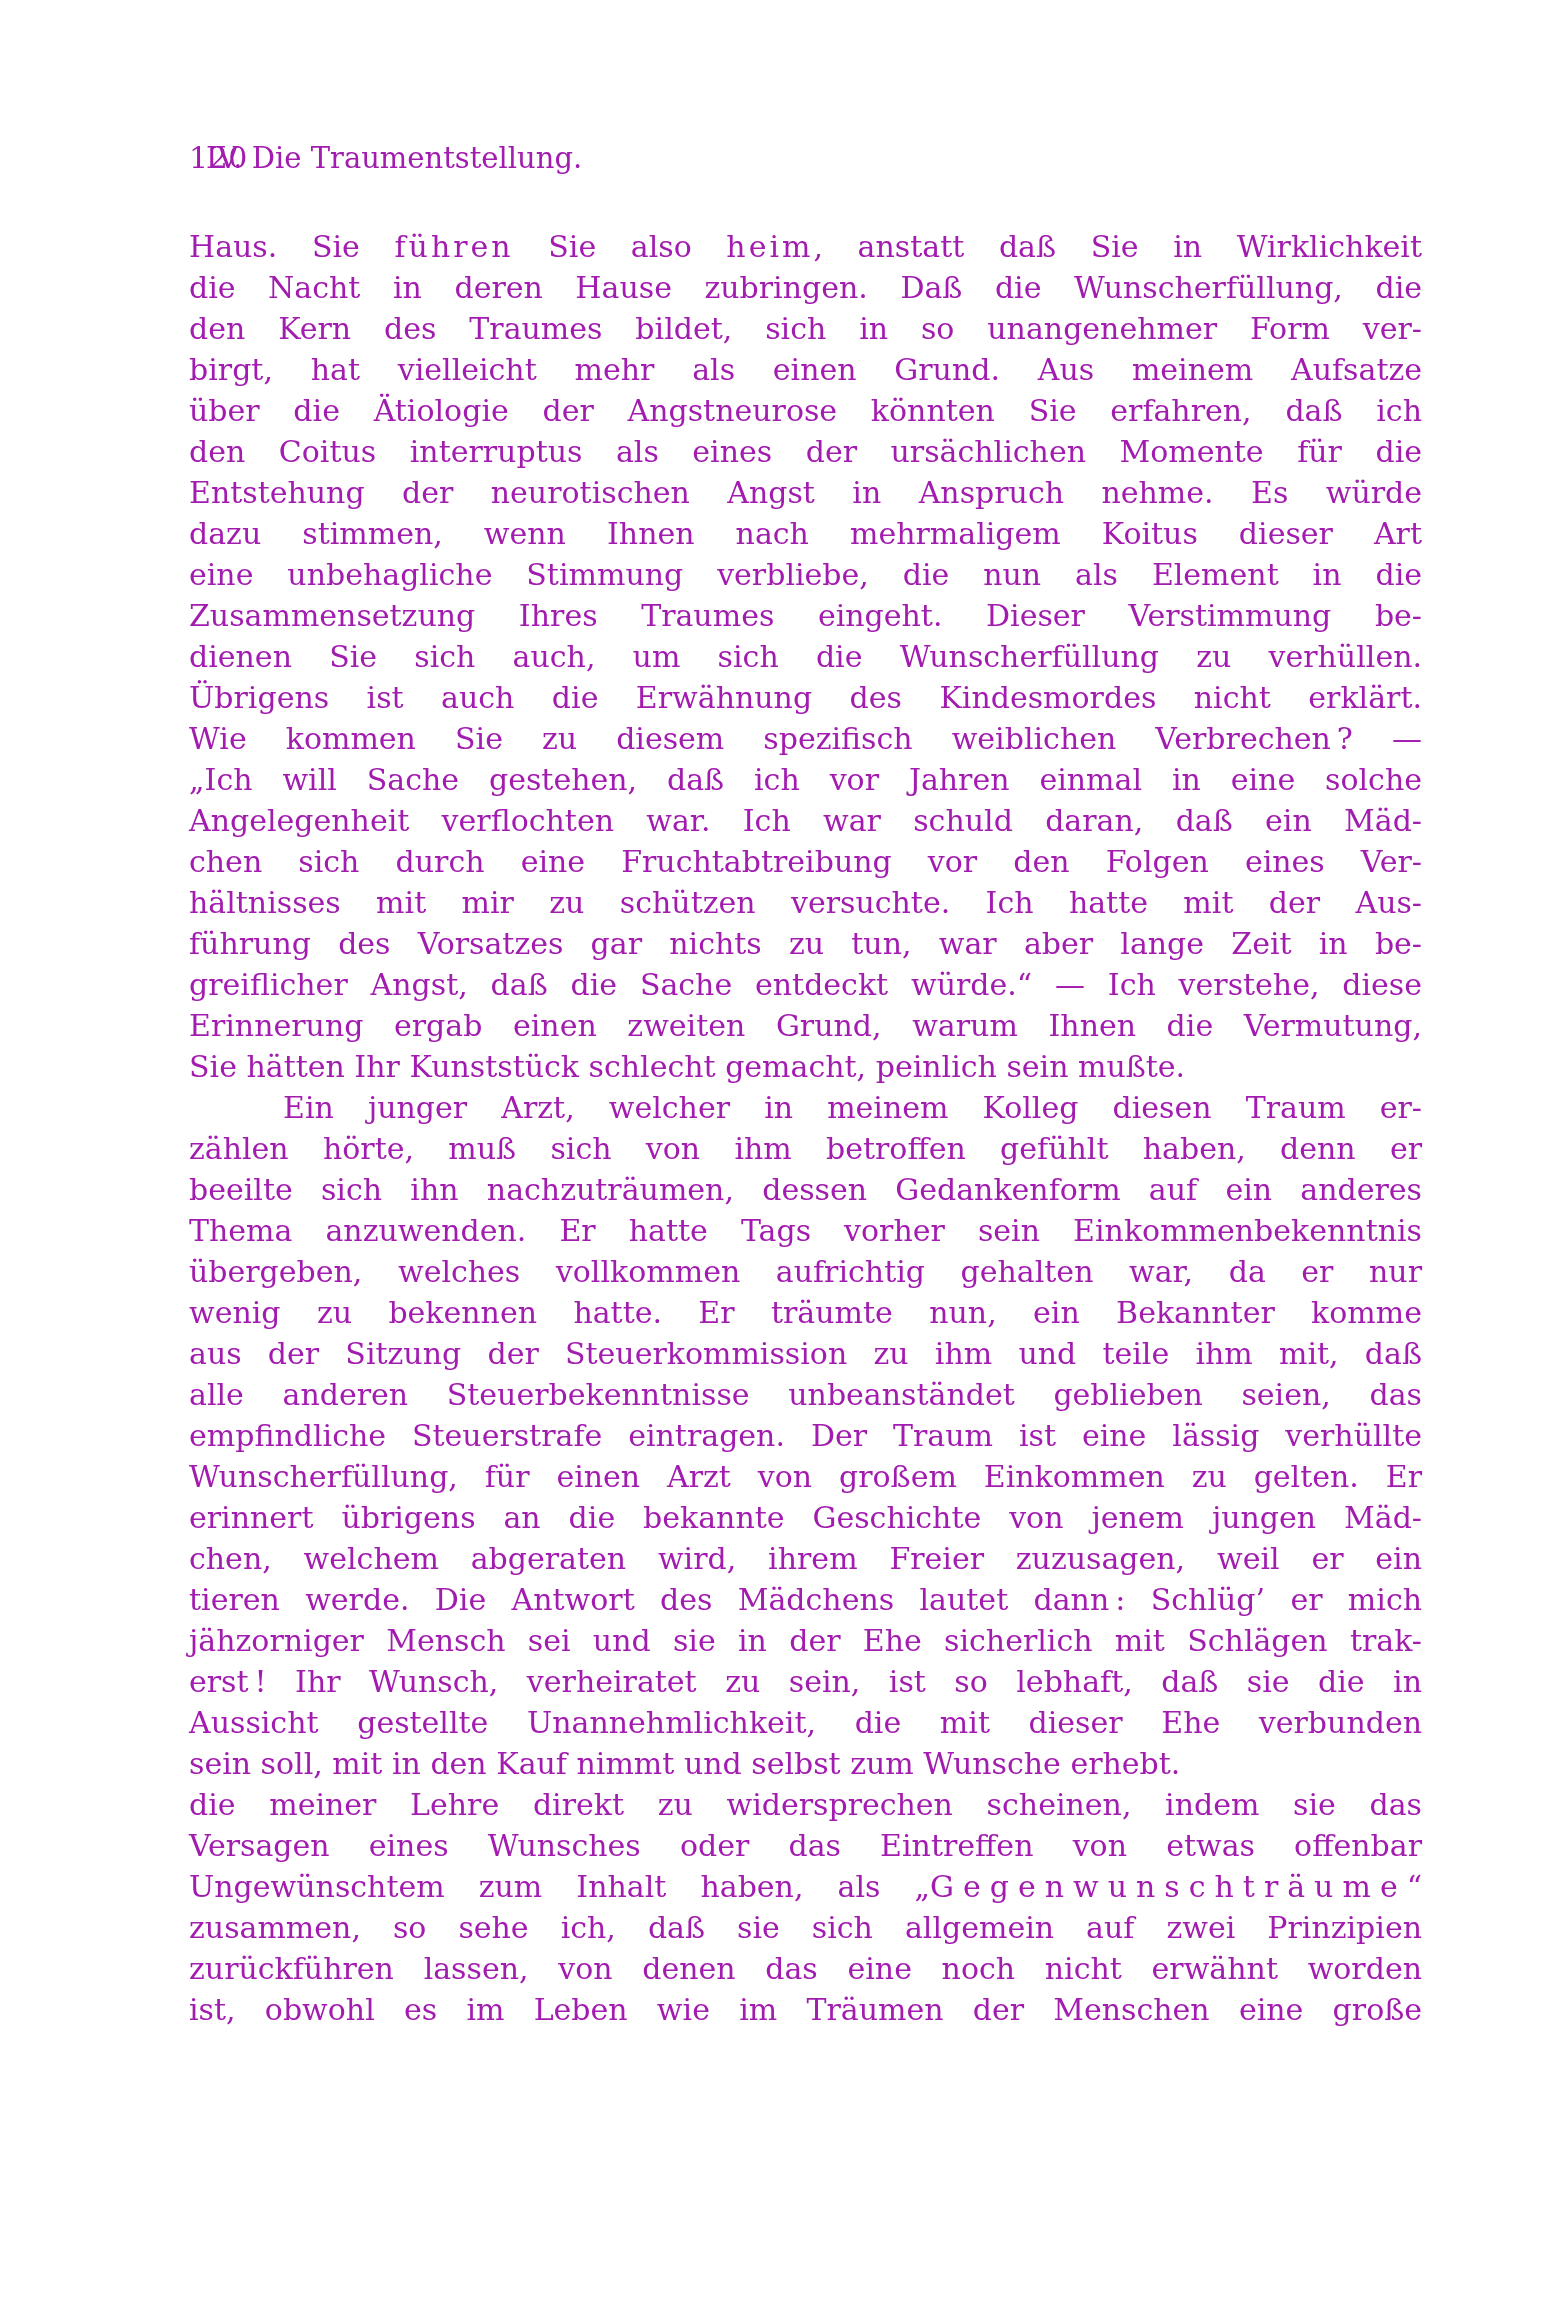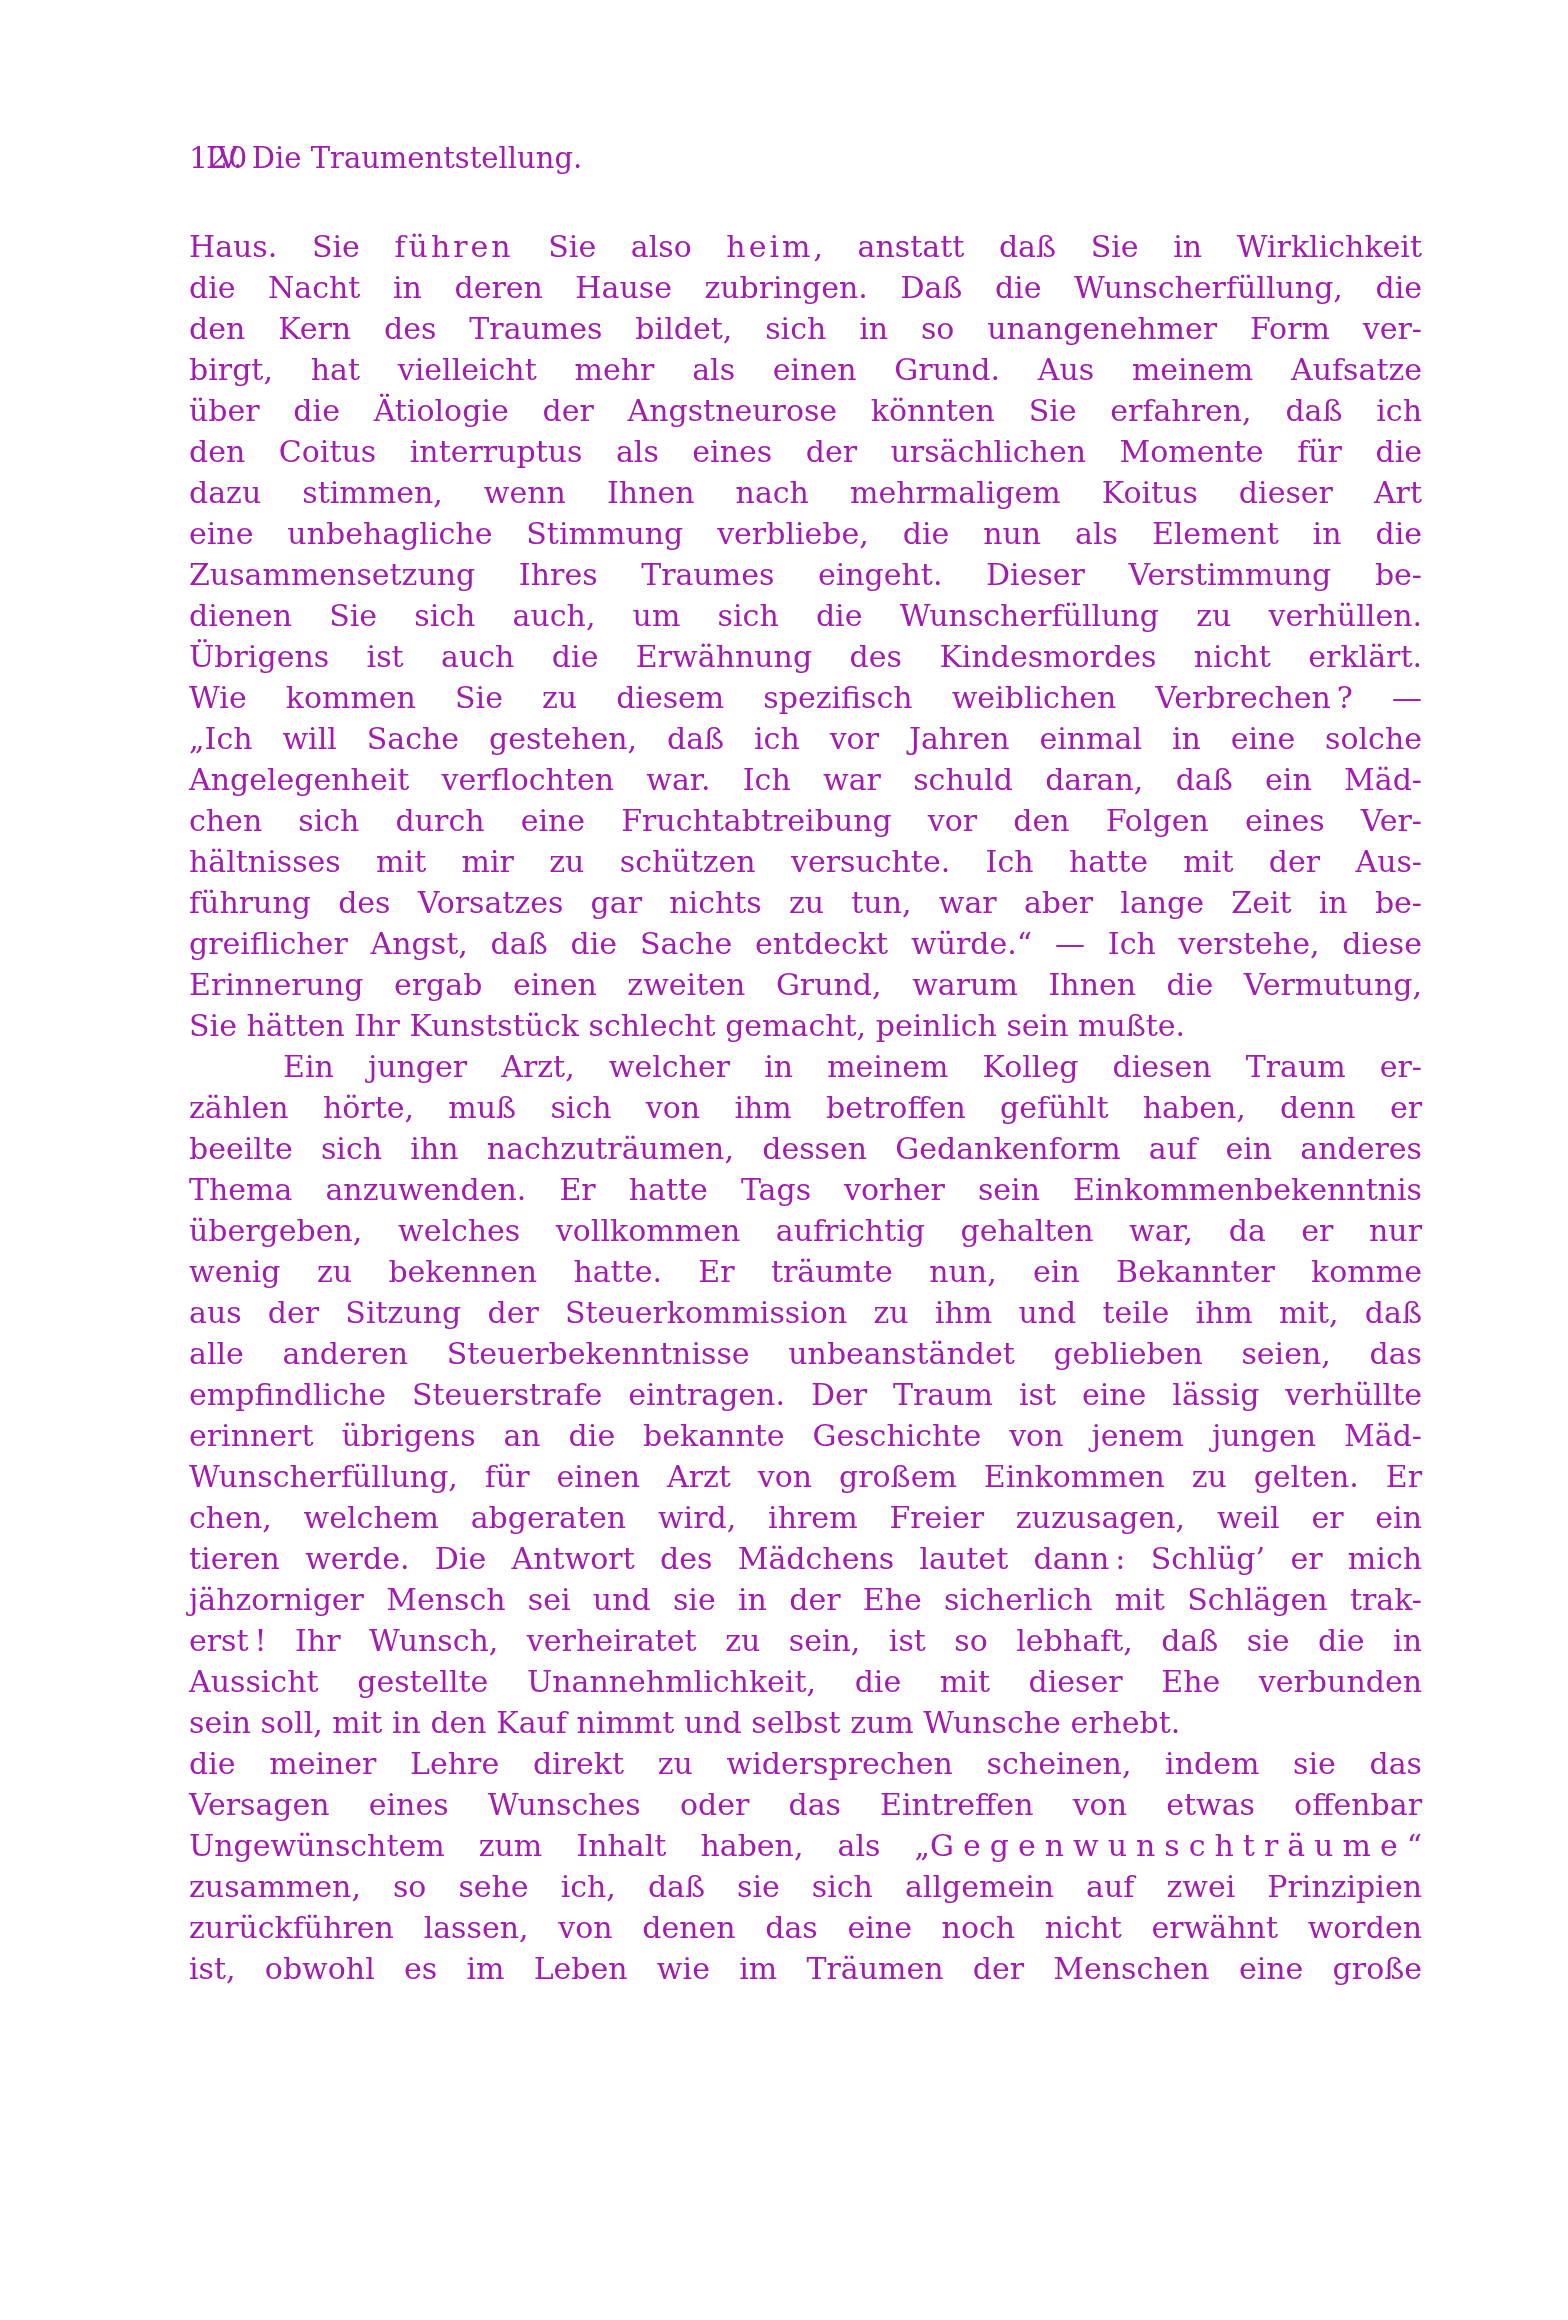--- a/index.html
+++ b/index.html
@@ -63,20 +63,21 @@
 <div class="page">
   <div class="header-pagenum">120</div>
   <div class="header-title">IV. Die Traumentstellung.</div>
   <div class="text-block">
       <div class="line"><span>Haus. Sie </span><span class="sp1">führen</span><span> Sie also </span><span class="sp1">heim</span><span>, anstatt daß Sie in Wirklichkeit</span></div>
       <div class="line"><span>die Nacht in deren Hause zubringen. Daß die Wunscherfüllung, die</span></div>
       <div class="line"><span>den Kern des Traumes bildet, sich in so unangenehmer Form ver-</span></div>
       <div class="line"><span>birgt, hat vielleicht mehr als einen Grund. Aus meinem Aufsatze</span></div>
       <div class="line"><span>über die Ätiologie der Angstneurose könnten Sie erfahren, daß ich</span></div>
       <div class="line"><span>den Coitus interruptus als eines der ursächlichen Momente für die</span></div>
+      <div class="line"><span>Entstehung der neurotischen Angst in Anspruch nehme. Es würde</span></div>
       <div class="line"><span>dazu stimmen, wenn Ihnen nach mehrmaligem Koitus dieser Art</span></div>
       <div class="line"><span>eine unbehagliche Stimmung verbliebe, die nun als Element in die</span></div>
       <div class="line"><span>Zusammensetzung Ihres Traumes eingeht. Dieser Verstimmung be-</span></div>
       <div class="line"><span>dienen Sie sich auch, um sich die Wunscherfüllung zu verhüllen.</span></div>
       <div class="line"><span>Übrigens ist auch die Erwähnung des Kindesmordes nicht erklärt.</span></div>
       <div class="line"><span>Wie kommen Sie zu diesem spezifisch weiblichen Verbrechen ? —</span></div>
       <div class="line"><span>„Ich will Sache gestehen, daß ich vor Jahren einmal in eine solche</span></div>
       <div class="line"><span>Angelegenheit verflochten war. Ich war schuld daran, daß ein Mäd-</span></div>
       <div class="line"><span>chen sich durch eine Fruchtabtreibung vor den Folgen eines Ver-</span></div>
       <div class="line"><span>hältnisses mit mir zu schützen versuchte. Ich hatte mit der Aus-</span></div>
@@ -86,22 +87,22 @@
       <div class="line end"><span>Sie hätten Ihr Kunststück schlecht gemacht, peinlich sein mußte.</span></div>
       <div class="line indent"><span>Ein junger Arzt, welcher in meinem Kolleg diesen Traum er-</span></div>
       <div class="line"><span>zählen hörte, muß sich von ihm betroffen gefühlt haben, denn er</span></div>
       <div class="line"><span>beeilte sich ihn nachzuträumen, dessen Gedankenform auf ein anderes</span></div>
       <div class="line"><span>Thema anzuwenden. Er hatte Tags vorher sein Einkommenbekenntnis</span></div>
       <div class="line"><span>übergeben, welches vollkommen aufrichtig gehalten war, da er nur</span></div>
       <div class="line"><span>wenig zu bekennen hatte. Er träumte nun, ein Bekannter komme</span></div>
       <div class="line"><span>aus der Sitzung der Steuerkommission zu ihm und teile ihm mit, daß</span></div>
       <div class="line"><span>alle anderen Steuerbekenntnisse unbeanständet geblieben seien, das</span></div>
       <div class="line"><span>empfindliche Steuerstrafe eintragen. Der Traum ist eine lässig verhüllte</span></div>
+      <div class="line"><span>Wunscherfüllung, für einen Arzt von großem Einkommen zu gelten. Er</span></div>
       <div class="line"><span>erinnert übrigens an die bekannte Geschichte von jenem jungen Mäd-</span></div>
-      <div class="line"><span>Wunscherfüllung, für einen Arzt von großem Einkommen zu gelten. Er</span></div>
       <div class="line"><span>chen, welchem abgeraten wird, ihrem Freier zuzusagen, weil er ein</span></div>
       <div class="line"><span>tieren werde. Die Antwort des Mädchens lautet dann : Schlüg’ er mich</span></div>
       <div class="line"><span>jähzorniger Mensch sei und sie in der Ehe sicherlich mit Schlägen trak-</span></div>
       <div class="line"><span>erst ! Ihr Wunsch, verheiratet zu sein, ist so lebhaft, daß sie die in</span></div>
       <div class="line"><span>Aussicht gestellte Unannehmlichkeit, die mit dieser Ehe verbunden</span></div>
       <div class="line end"><span>sein soll, mit in den Kauf nimmt und selbst zum Wunsche erhebt.</span></div>
       <div class="line"><span>die meiner Lehre direkt zu widersprechen scheinen, indem sie das</span></div>
       <div class="line"><span>Versagen eines Wunsches oder das Eintreffen von etwas offenbar</span></div>
       <div class="line"><span>Ungewünschtem zum Inhalt haben, als „</span><span class="sp2">Gegenwunschträume</span><span>“</span></div>
       <div class="line"><span>zusammen, so sehe ich, daß sie sich allgemein auf zwei Prinzipien</span></div>

